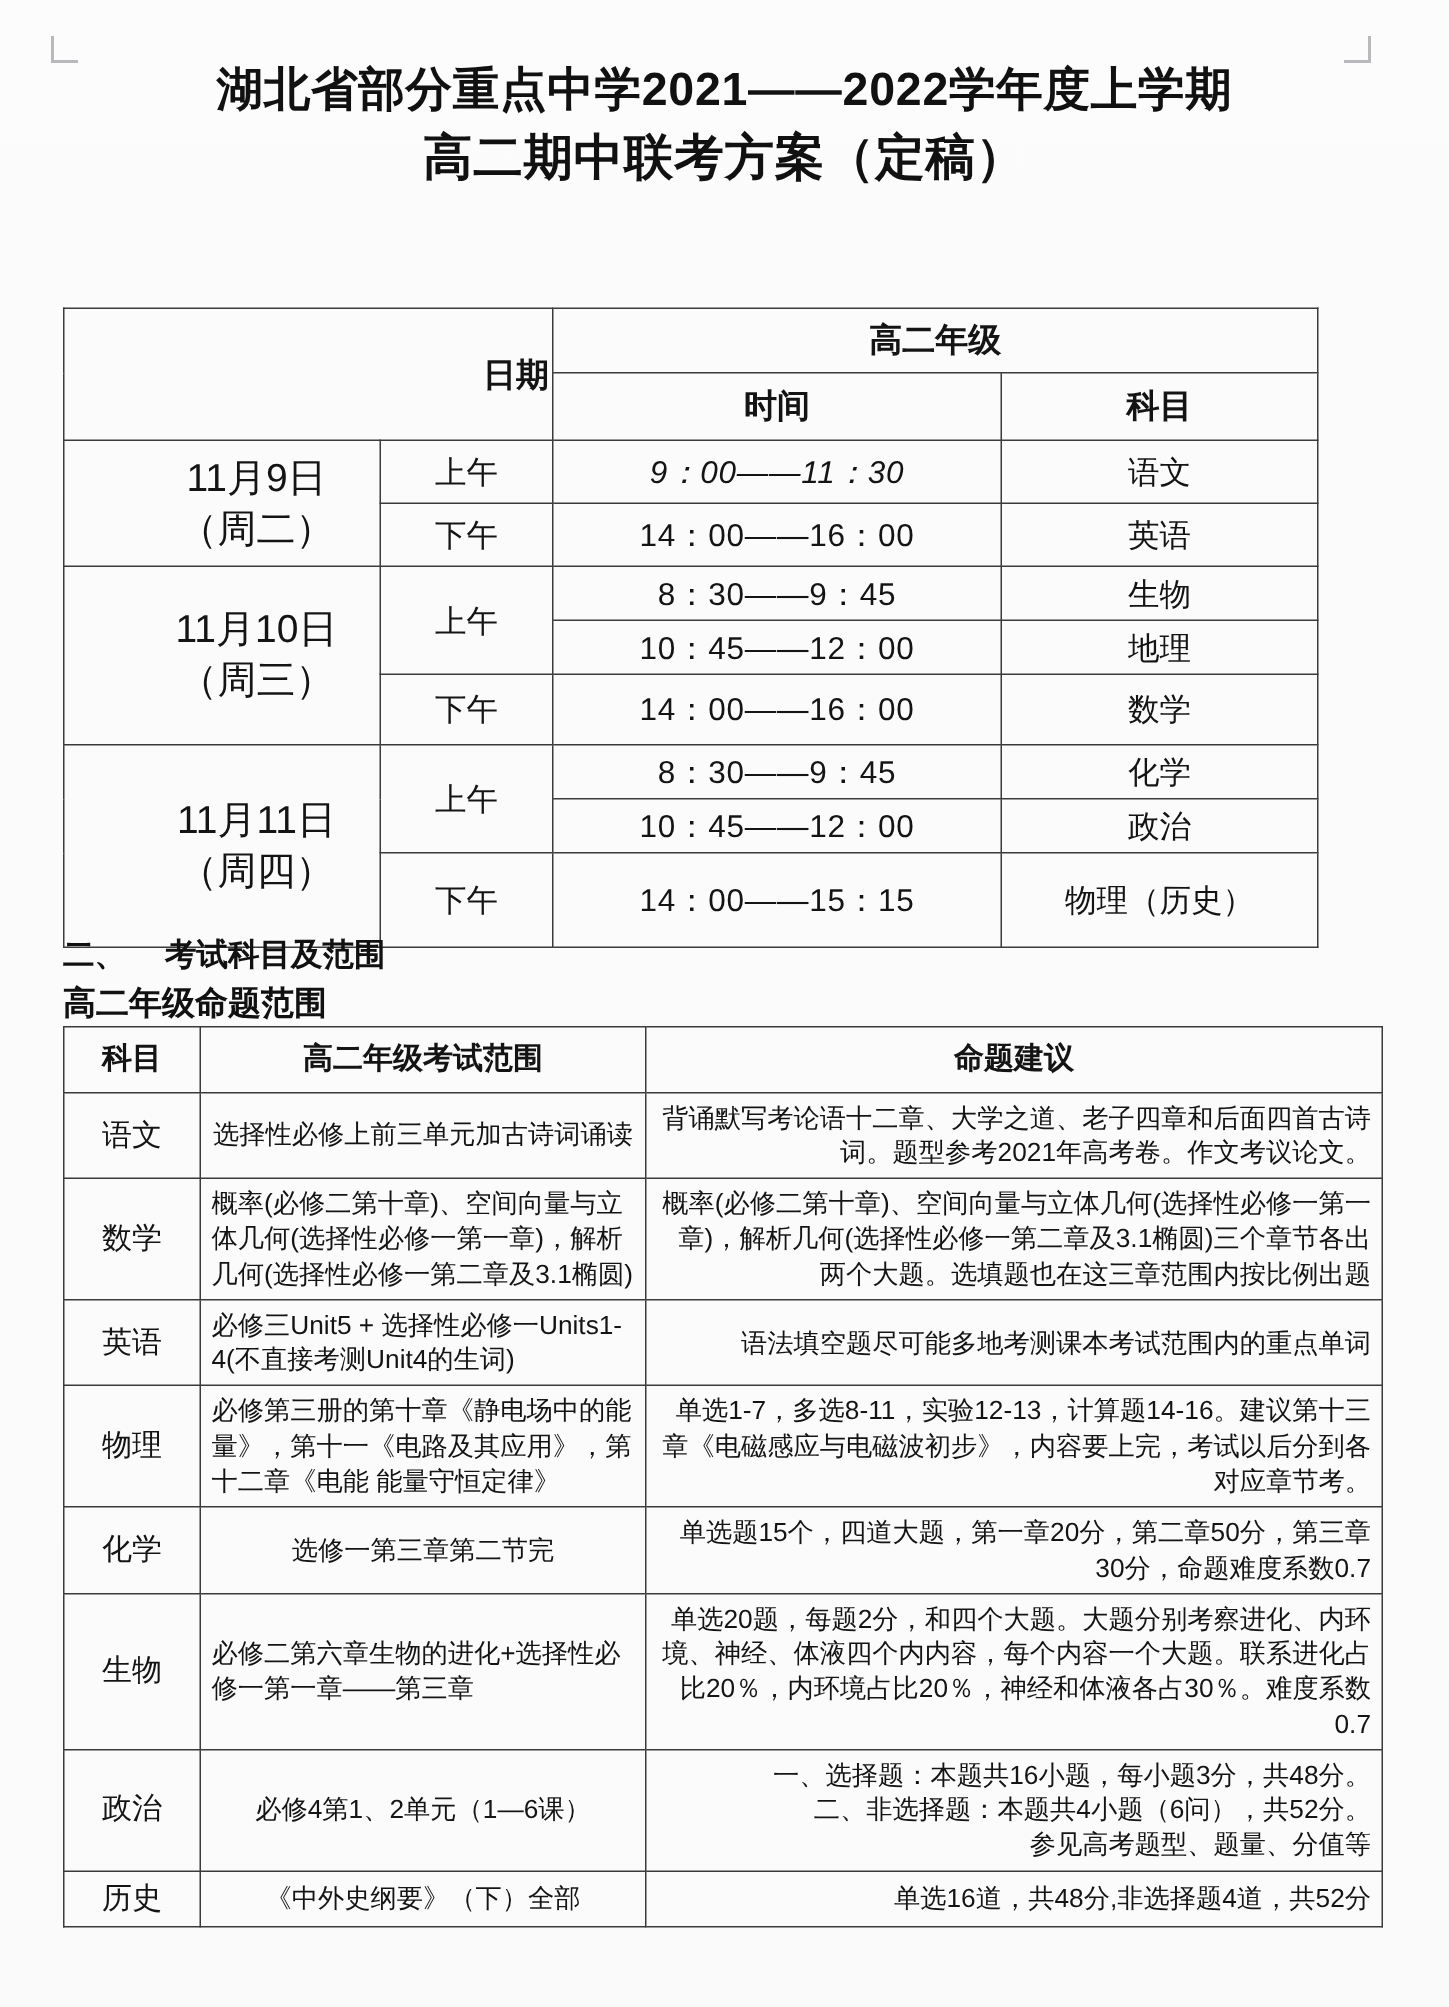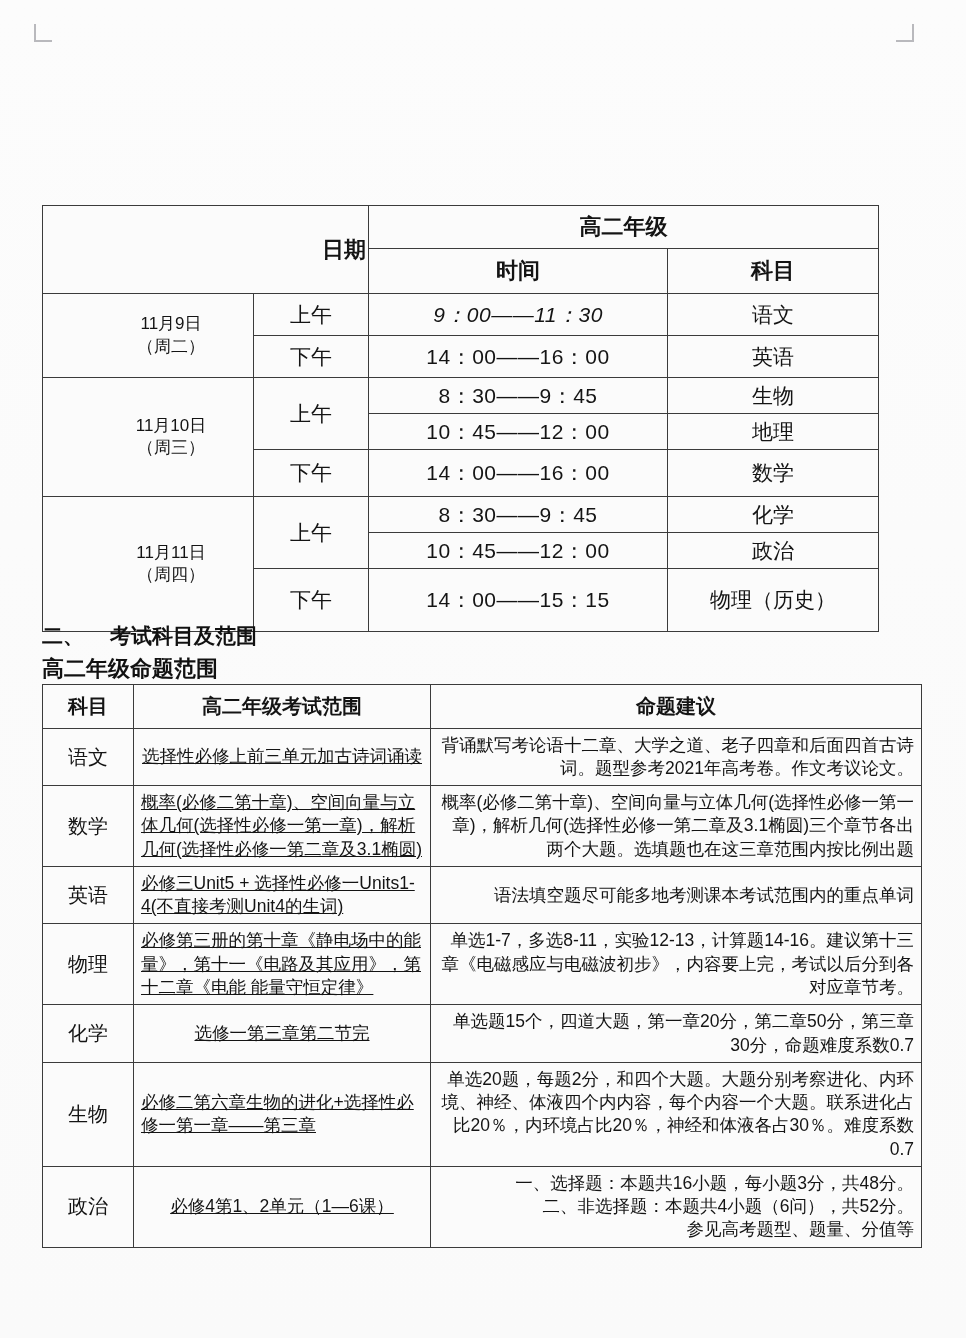--- a/index.html
+++ b/index.html
@@ -90,21 +90,21 @@
     text-align: center;
     vertical-align: middle;
     font-size: 21px;
     padding: 3px 2px;
   }
   #tbl-schedule td.hdr {
     font-weight: 700;
     font-size: 22px;
   }
   #tbl-schedule td.date {
-    font-size: 17px;
+    font-size: 26px;
     line-height: 1.3;
     padding-left: 48px;
   }
   #tbl-schedule td.time {
     font-size: 21px;
     letter-spacing: 0.5px;
   }
 
   
   #tbl-scope {
@@ -124,35 +124,38 @@
     font-size: 20px;
     padding: 8px 4px;
   }
   #tbl-scope td.subj {
     text-align: center;
     font-size: 20px;
     white-space: nowrap;
   }
   #tbl-scope td.scope {
     text-align: left;
-    text-decoration: underline;
   }
   #tbl-scope td.scope.ctr { text-align: center; }
   #tbl-scope td.sugg {
     text-align: right;
   }
 </style>
 </head>
 <body>
 
 <div class="page">
 
   <div class="crop-mark crop-tl"></div>
   <div class="crop-mark crop-tr"></div>
 
+  <div class="title-block">
+    <div class="title-line l1">湖北省部分重点中学2021——2022学年度上学期</div>
+    <div class="title-line l2">高二期中联考方案（定稿）</div>
+  </div>
 
 
   <table class="doc" id="tbl-schedule">
     <colgroup>
       <col style="width:211px">
       <col style="width:115px">
       <col style="width:299px">
       <col style="width:211px">
     </colgroup>
     <tbody>
@@ -259,16 +262,21 @@
         <td class="scope">必修二第六章生物的进化+选择性必修一第一章——第三章</td>
         <td class="sugg">单选20题，每题2分，和四个大题。大题分别考察进化、内环境、神经、体液四个内内容，每个内容一个大题。联系进化占比20％，内环境占比20％，神经和体液各占30％。难度系数0.7</td>
       </tr>
       <tr>
         <td class="subj">政治</td>
         <td class="scope ctr">必修4第1、2单元（1—6课）</td>
         <td class="sugg" style="white-space:pre-line;">一、选择题：本题共16小题，每小题3分，共48分。
 二、非选择题：本题共4小题（6问），共52分。
 参见高考题型、题量、分值等</td>
       </tr>
+      <tr>
+        <td class="subj">历史</td>
+        <td class="scope ctr">《中外史纲要》（下）全部</td>
+        <td class="sugg">单选16道，共48分,非选择题4道，共52分</td>
+      </tr>
     </tbody>
   </table>
 
 </div>
 
 </body></html>

